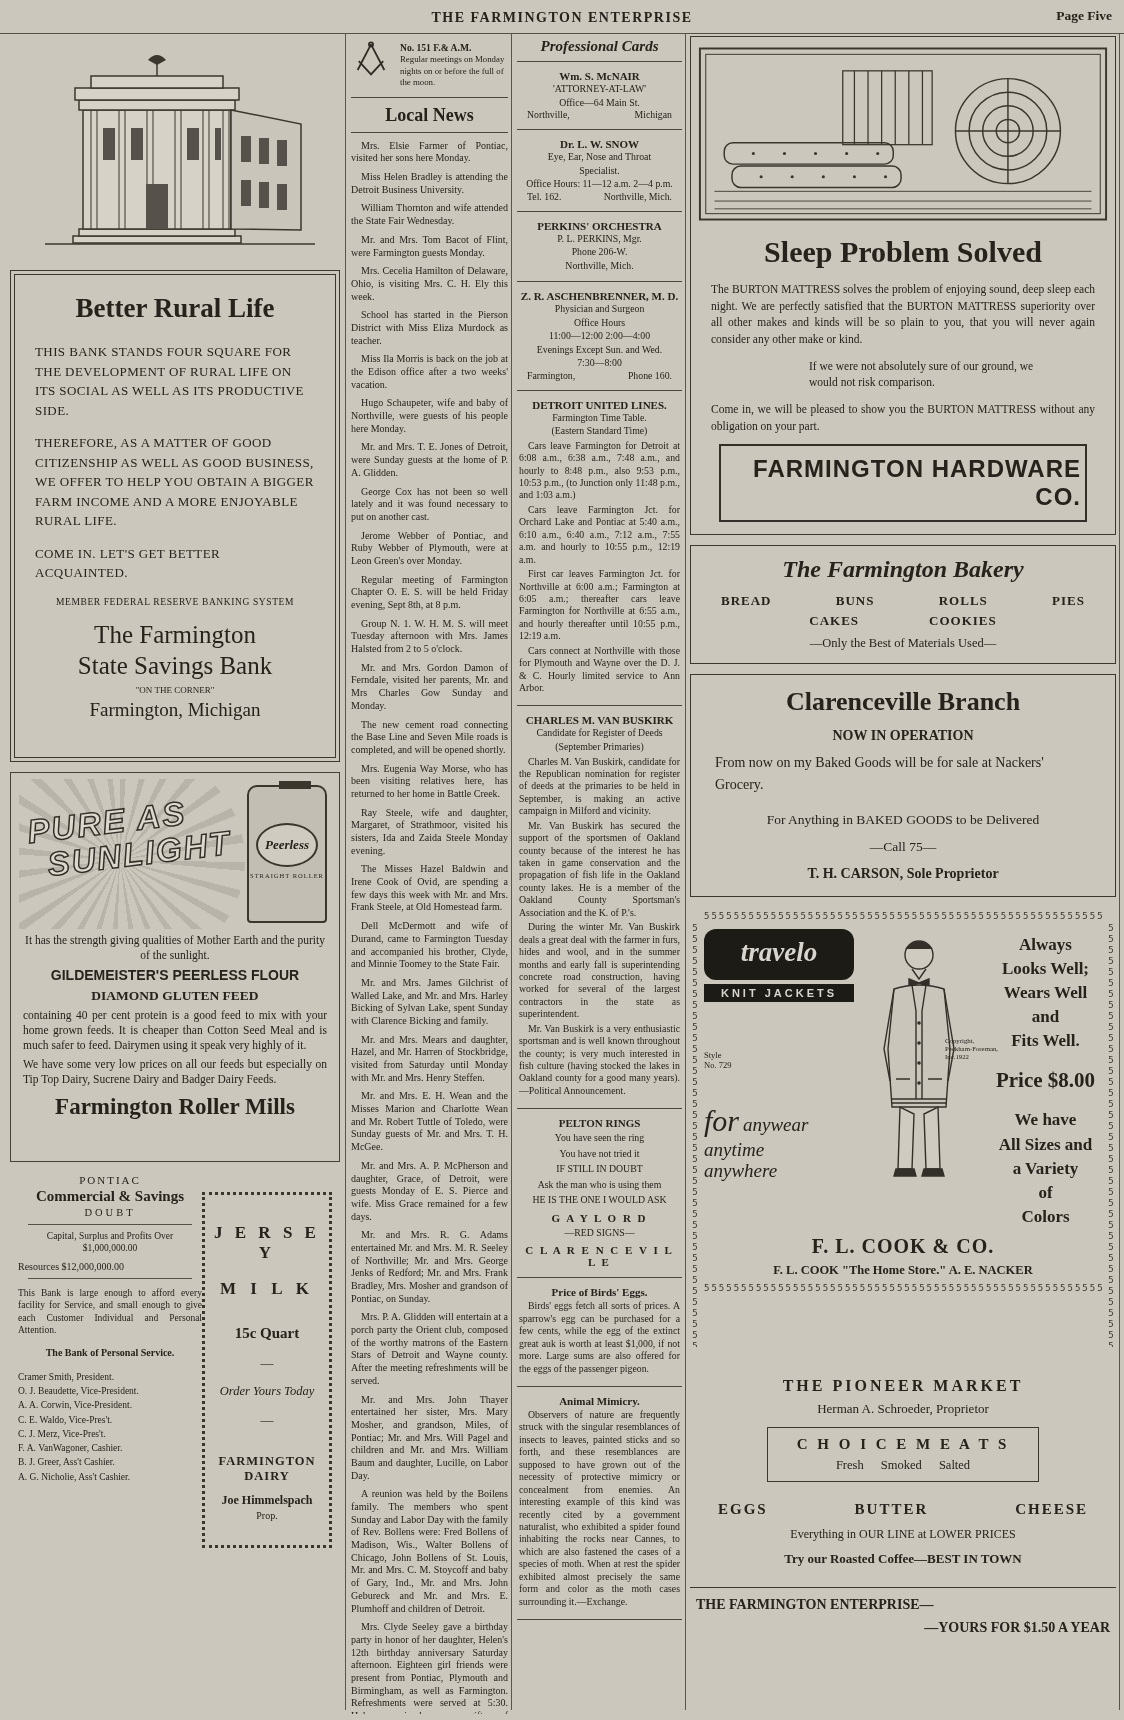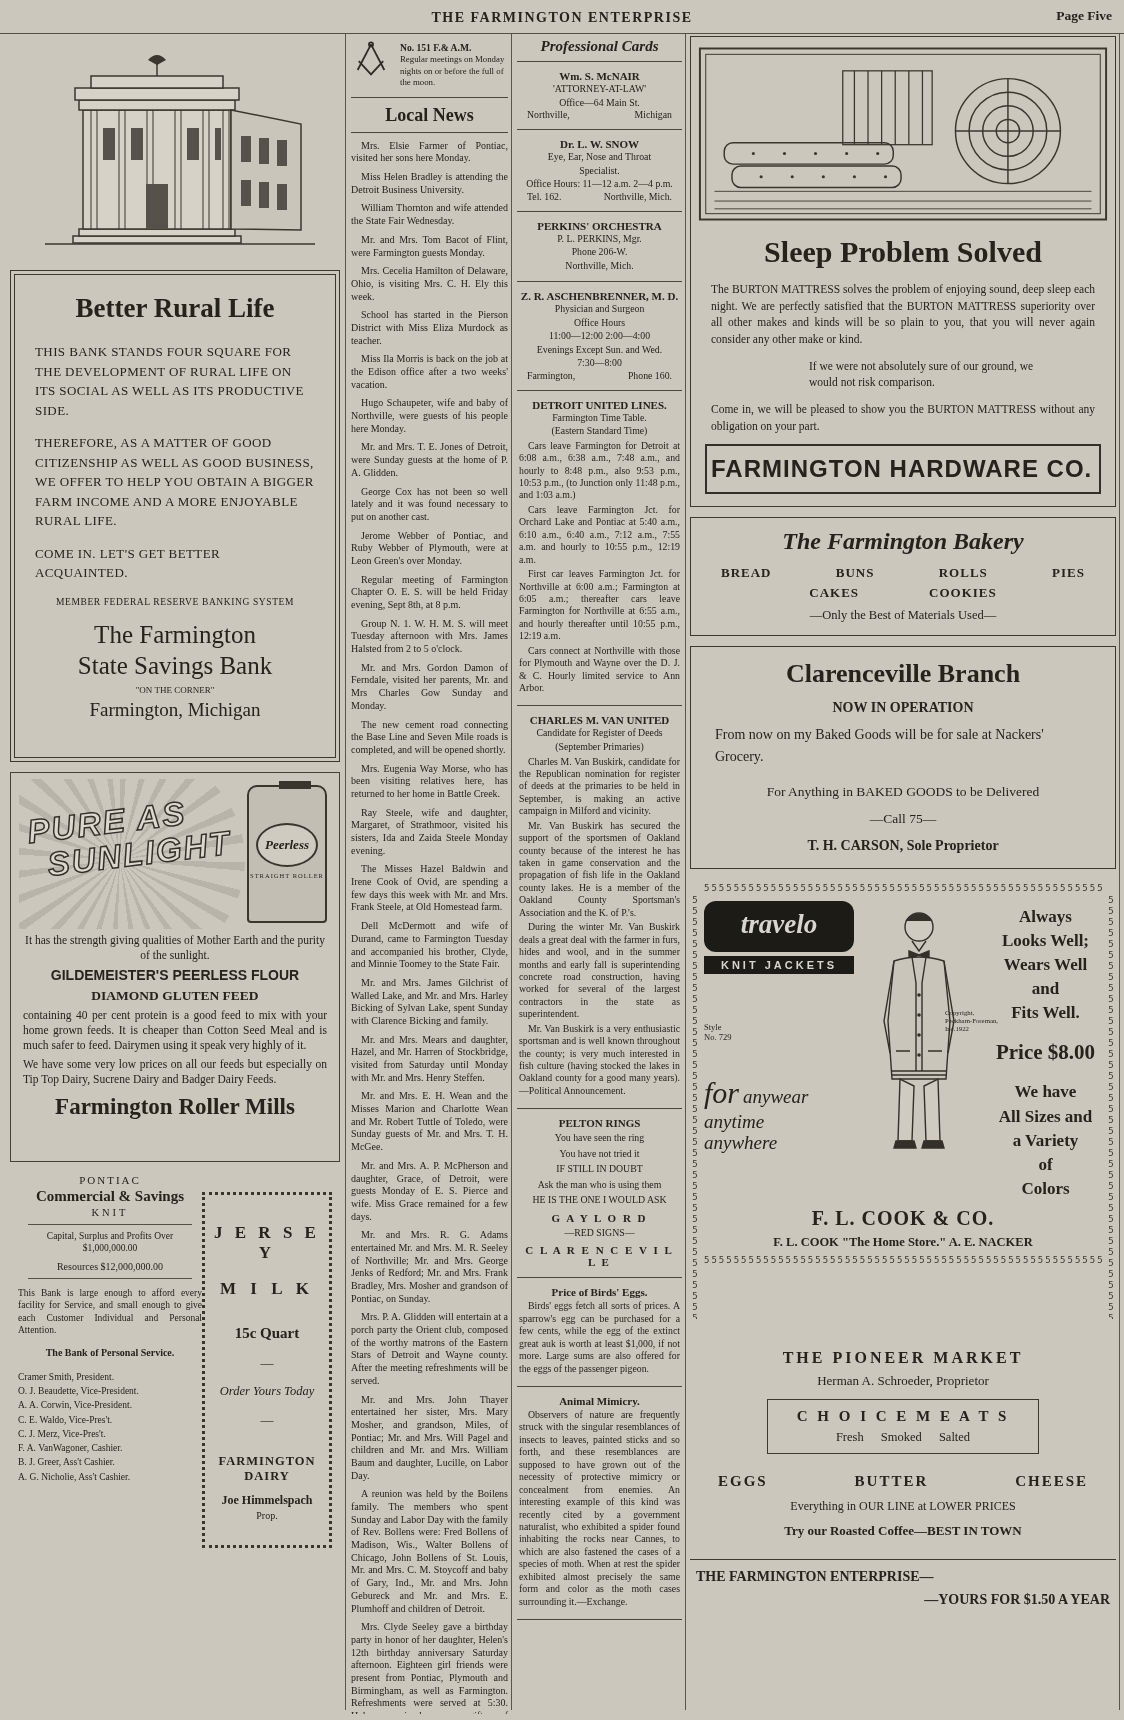--- a/index.html
+++ b/index.html
@@ -55,21 +55,21 @@
   .flour-sub { font-weight: bold; font-size: 13.5px; text-align: center; margin: 5px 0 1px; }
   .flour-name { font-weight: bold; font-size: 23px; text-align: center; margin-top: 7px; }
 
   .bottom-row { display: flex; gap: 0; margin: 4px 10px 0; }
   .pontiac { width: 184px; padding-top: 8px; }
   .p-city { font-size: 11px; text-align: center; letter-spacing: 2px; }
   .p-name { font-weight: bold; font-size: 15px; text-align: center; margin-top: 2px; }
   .p-bank { font-size: 10.5px; text-align: center; letter-spacing: 3px; margin: 2px 0 6px; }
   .p-rule { border: 0; border-top: 1px solid #55504a; margin: 5px 10px; }
   .p-cap { font-size: 9.5px; text-align: center; line-height: 1.3; }
-  .p-res { font-size: 10px; text-align: center; margin: 6px 0; }
+  .p-res { font-size: 10px; margin: 6px 0; }
   .p-para { font-size: 9.5px; line-height: 1.32; text-align: justify; margin: 8px 0; }
   .p-tag { font-weight: bold; font-size: 10px; text-align: center; margin: 10px 0 12px; }
   .officers div { font-size: 9.5px; line-height: 1.5; }
 
   .milk { flex: 1; border: 3px dotted #3a362e; height: 356px; margin-top: 26px; text-align: center; padding: 10px 4px; }
   .m1 { font-weight: bold; font-size: 17px; letter-spacing: 4px; margin-top: 18px; }
   .m2 { font-weight: bold; font-size: 17px; letter-spacing: 5px; margin-top: 16px; font-family: Liberation Serif, serif; }
   .m-price { font-weight: bold; font-size: 15px; margin-top: 26px; }
   .m-dash { margin: 13px 0; font-size: 13px; }
   .m-order { font-style: italic; font-size: 12.5px; }
@@ -95,21 +95,21 @@
   .card-left { text-align: left; }
   .pel .ln { margin: 2px 0; }
   .pel-name { font-weight: bold; font-size: 11px; letter-spacing: 2px; margin-top: 5px; }
 
   
   .sleep-box { border: 1px solid #3c382f; padding: 6px 6px 10px; }
   .illus { height: 182px; margin-bottom: 10px; }
   .sleep-h { font-weight: bold; font-size: 30px; text-align: center; margin: 2px 0 12px; }
   .sleep-p { font-size: 11.5px; line-height: 1.45; text-align: justify; margin: 0 14px 10px; }
   .sleep-p2 { width: 240px; margin: 0 60px 10px auto; font-size: 11.5px; line-height: 1.45; }
-  .hw { border: 2px solid #33302a; margin: 10px 8px 2px; padding: 9px 4px; text-align: left;
+  .hw { border: 2px solid #33302a; margin: 10px 22px 2px; padding: 9px 4px; text-align: right;
     font-family: "Liberation Sans", sans-serif; font-weight: bold; font-size: 24px; letter-spacing: 1px; }
 
   .bakery { border: 1px solid #3c382f; margin-top: 10px; padding: 10px 18px 12px; }
   .bak-name { font-weight: bold; font-style: italic; font-size: 24px; text-align: center; margin-bottom: 10px; }
   .bak-row { display: flex; justify-content: space-between; font-weight: bold; font-size: 13px; letter-spacing: 1px; margin: 4px 12px; }
   .bak-row2 { justify-content: center; gap: 70px; }
   .bak-tag { text-align: center; font-size: 12.5px; margin-top: 7px; }
 
   .clar { border: 1px solid #3c382f; margin-top: 10px; padding: 12px 20px 14px; }
   .clar-h { font-weight: bold; font-size: 26px; text-align: center; }
@@ -249,21 +249,21 @@
       <div class="flour-sub">DIAMOND GLUTEN FEED</div>
       <p class="flour-p j">containing 40 per cent protein is a good feed to mix with your home grown feeds.  It is cheaper than Cotton Seed Meal and is much safer to feed.  Dairymen using it speak very highly of it.</p>
       <p class="flour-p j">We have some very low prices on all our feeds but especially on Tip Top Dairy, Sucrene Dairy and Badger Dairy Feeds.</p>
       <div class="flour-name">Farmington Roller Mills</div>
     </div>
 
     <div class="bottom-row">
       <div class="pontiac">
         <div class="p-city">PONTIAC</div>
         <div class="p-name">Commercial &amp; Savings</div>
-        <div class="p-bank">KNIT</div>
+        <div class="p-bank">DOUBT</div>
         <hr class="p-rule">
         <div class="p-cap">Capital, Surplus and Profits Over</div>
         <div class="p-cap">$1,000,000.00</div>
         <div class="p-res">Resources $12,000,000.00</div>
         <hr class="p-rule">
         <p class="p-para">This Bank is large enough to afford every facility for Service, and small enough to give each Customer Individual and Personal Attention.</p>
         <div class="p-tag">The Bank of Personal Service.</div>
         <div class="officers">
             <div>Cramer Smith, President.</div>
             <div>O. J. Beaudette, Vice-President.</div>
@@ -387,21 +387,21 @@
       <div class="nm c">DETROIT UNITED LINES.</div>
       <div class="ln c">Farmington Time Table.</div>
       <div class="ln c">(Eastern Standard Time)</div>
       <p class="bodyp">Cars leave Farmington for Detroit at 6:08 a.m., 6:38 a.m., 7:48 a.m., and hourly to 8:48 p.m., also 9:53 p.m., 10:53 p.m., (to Junction only 11:48 p.m., and 1:03 a.m.)</p>
       <p class="bodyp">Cars leave Farmington Jct. for Orchard Lake and Pontiac at 5:40 a.m., 6:10 a.m., 6:40 a.m., 7:12 a.m., 7:55 a.m. and hourly to 10:55 p.m., 12:19 a.m.</p>
       <p class="bodyp">First car leaves Farmington Jct. for Northville at 6:00 a.m.; Farmington at 6:05 a.m.; thereafter cars leave Farmington for Northville at 6:55 a.m., and hourly thereafter until 10:55 p.m., 12:19 a.m.</p>
       <p class="bodyp">Cars connect at Northville with those for Plymouth and Wayne over the D. J. &amp; C.  Hourly limited service to Ann Arbor.</p>
     </div>
 
     <div class="card card-left vb">
-      <div class="nm c">CHARLES M. VAN UNITED</div>
+      <div class="nm c">CHARLES M. VAN BUSKIRK</div>
       <div class="ln c">Candidate for Register of Deeds</div>
       <div class="ln c">(September Primaries)</div>
       <p class="bodyp">Charles M. Van Buskirk, candidate for the Republican nomination for register of deeds at the primaries to be held in September, is making an active campaign in Milford and vicinity.</p>
       <p class="bodyp">Mr. Van Buskirk has secured the support of the sportsmen of Oakland county because of the interest he has taken in game conservation and the propagation of fish life in the Oakland county lakes.  He is a member of the Oakland County Sportsman's Association and the K. of P.'s.</p>
       <p class="bodyp">During the winter Mr. Van Buskirk deals a great deal with the farmer in furs, hides and wool, and in the summer months and early fall is superintending concrete road construction, having worked for several of the largest contractors in the state as superintendent.</p>
       <p class="bodyp">Mr. Van Buskirk is a very enthusiastic sportsman and is well known throughout the county; is very much interested in fish culture (having stocked the lakes in Oakland county for a good many years).—Political Announcement.</p>
     </div>
 
     <div class="card pel">
       <div class="nm">PELTON  RINGS</div>

